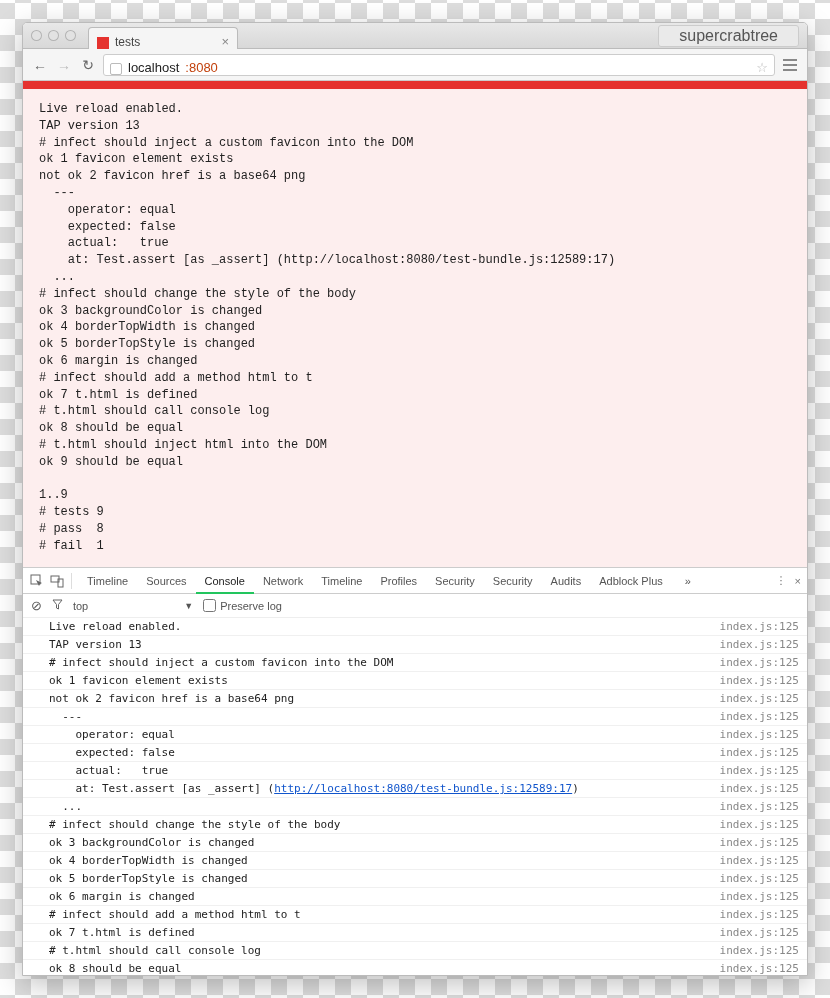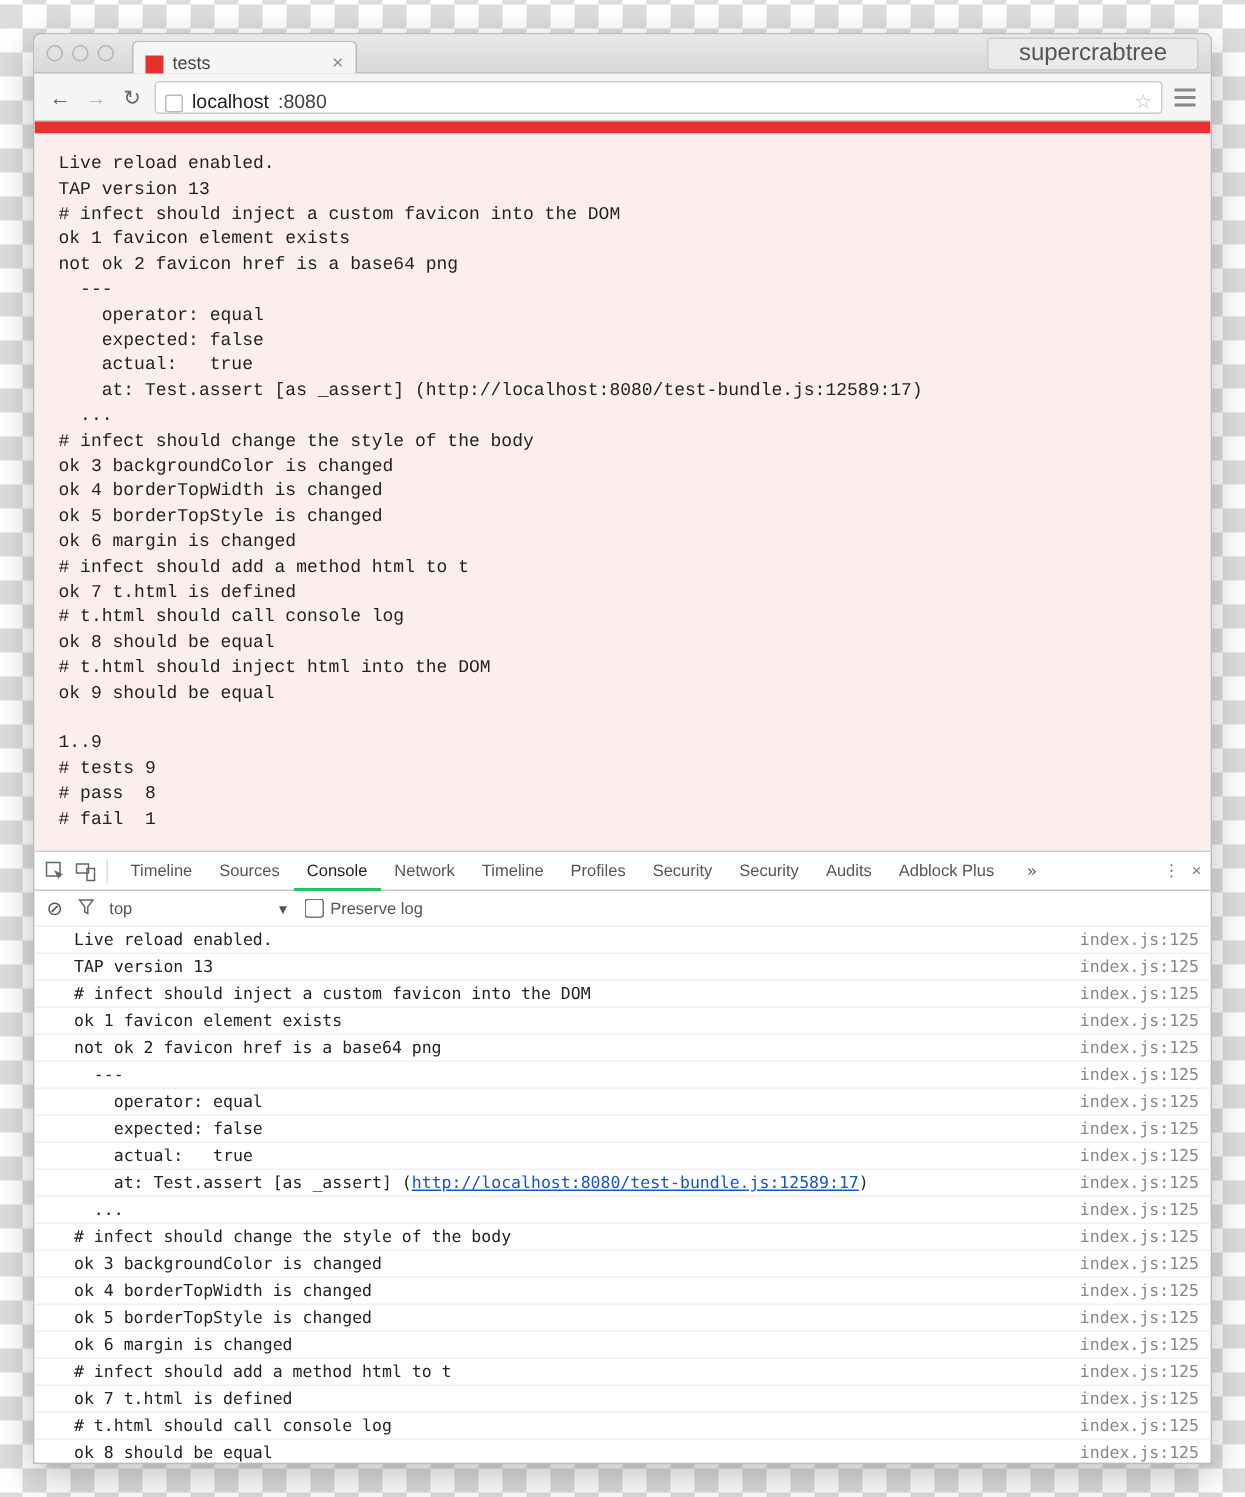--- a/index.html
+++ b/index.html
@@ -79,21 +79,21 @@
   background:#fff;
   display:flex;
   align-items:flex-end;
   padding:0 6px;
   font-size:13px;
   color:#333;
   gap:6px;
 }
 .omnibox .page-icon { width:12px;height:12px;border:1px solid #bbb;border-radius:2px;}
 .omnibox .host{color:#222;}
-.omnibox .port{color:#404040;}
+.omnibox .port{color:#c2410c;}
 .star{color:#bbb;}
 .hamburger{width:18px;display:flex;flex-direction:column;gap:3px;padding:3px 2px;}
 .hamburger span{height:2px;background:#888;}
 .page-content{
   flex:1;
   display:flex;
   flex-direction:column;
   min-height:0;
 }
 .red-bar{height:8px;background:#e5322e;flex-shrink:0;}

